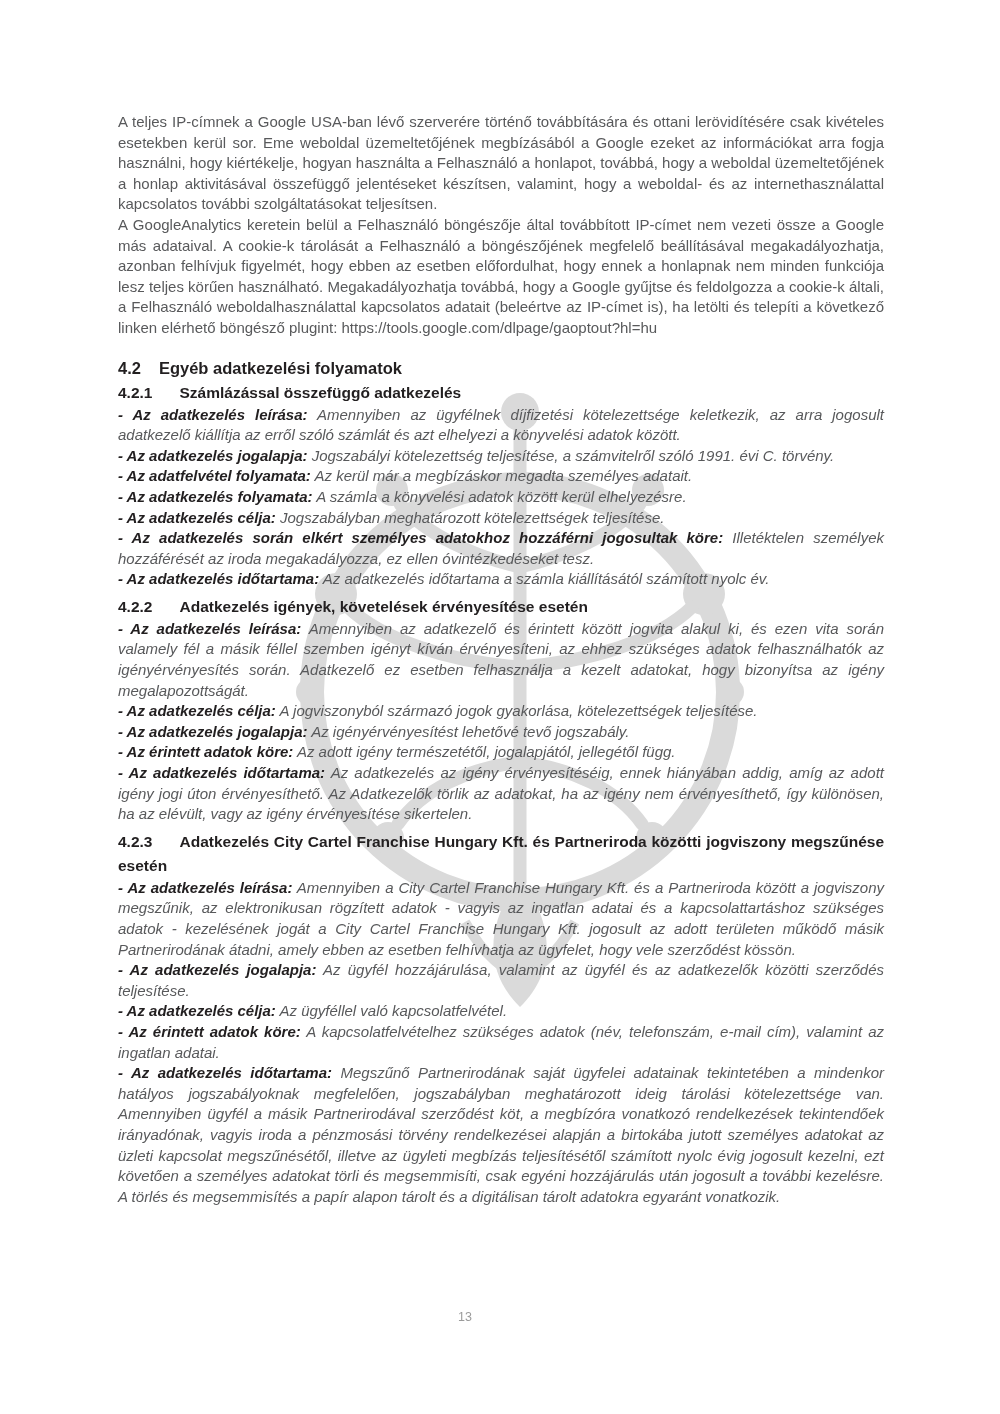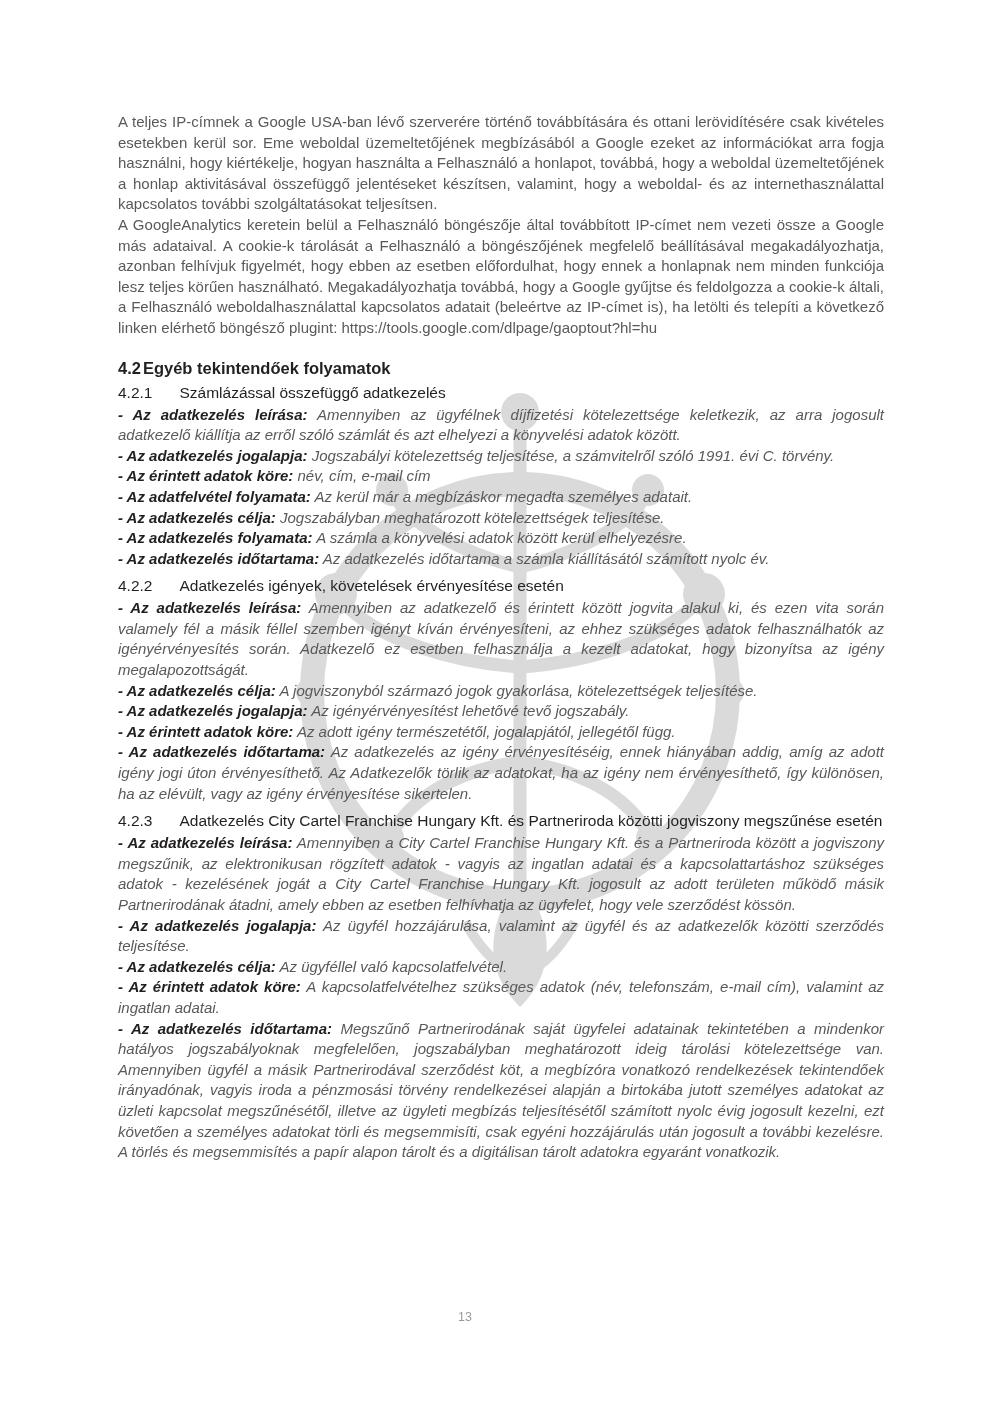--- a/index.html
+++ b/index.html
@@ -33,26 +33,26 @@
   }
   .para { margin: 0; }
   .h2 {
     margin: 17px 0 0 0;
     font-size: 16.5px;
     line-height: 25px;
     font-weight: bold;
     color: #221f20;
     text-align: left;
   }
-  .h2 .num { margin-right: 2px; }
+  .h2 .num { margin-right: 18px; }
   .h3 {
     margin: 0;
     font-size: 15.5px;
     line-height: 24px;
-    font-weight: normal;
+    font-weight: bold;
     color: #221f20;
     text-align: left;
   }
   .h3.justified { text-align: justify; }
   .h3 .num { margin-right: 27px; }
   .subsection + .subsection { margin-top: 5px; }
   .item { margin: 0; font-style: italic; }
   .lbl { font-weight: bold; color: #221f20; }
   .pageno {
     position: absolute;
@@ -96,30 +96,30 @@
     </g>
     <path fill="#dadada" d="M250 645 C 206 602, 224 548, 250 518 C 276 548, 294 602, 250 645 Z"></path>
     <path fill="none" stroke="#dadada" stroke-width="10" d="M195 560 C 215 595, 235 610, 250 612 C 265 610, 285 595, 305 560"></path>
   </svg>
 
   <div class="content">
 
     <p class="para">A teljes IP-címnek a Google USA-ban lévő szerverére történő továbbítására és ottani lerövidítésére csak kivételes esetekben kerül sor. Eme weboldal üzemeltetőjének megbízásából a Google ezeket az információkat arra fogja használni, hogy kiértékelje, hogyan használta a Felhasználó a honlapot, továbbá, hogy a weboldal üzemeltetőjének a honlap aktivitásával összefüggő jelentéseket készítsen, valamint, hogy a weboldal- és az internethasználattal kapcsolatos további szolgáltatásokat teljesítsen.</p>
     <p class="para">A GoogleAnalytics keretein belül a Felhasználó böngészője által továbbított IP-címet nem vezeti össze a Google más adataival. A cookie-k tárolását a Felhasználó a böngészőjének megfelelő beállításával megakadályozhatja, azonban felhívjuk figyelmét, hogy ebben az esetben előfordulhat, hogy ennek a honlapnak nem minden funkciója lesz teljes körűen használható. Megakadályozhatja továbbá, hogy a Google gyűjtse és feldolgozza a cookie-k általi, a Felhasználó weboldalhasználattal kapcsolatos adatait (beleértve az IP-címet is), ha letölti és telepíti a következő linken elérhető böngésző plugint: https://tools.google.com/dlpage/gaoptout?hl=hu</p>
 
-    <h2 class="h2"><span class="num">4.2</span><span>Egyéb tekintendőek folyamatok</span></h2>
+    <h2 class="h2"><span class="num">4.2</span><span>Egyéb adatkezelési folyamatok</span></h2>
 
     <div class="subsection">
       <h3 class="h3"><span class="num">4.2.1</span><span>Számlázással összefüggő adatkezelés</span></h3>
       <p class="item"><span class="lbl">- Az adatkezelés leírása:</span> <span>Amennyiben az ügyfélnek díjfizetési kötelezettsége keletkezik, az arra jogosult adatkezelő kiállítja az erről szóló számlát és azt elhelyezi a könyvelési adatok között.</span></p>
       <p class="item"><span class="lbl">- Az adatkezelés jogalapja:</span> <span>Jogszabályi kötelezettség teljesítése, a számvitelről szóló 1991. évi C. törvény.</span></p>
-      <p class="item"><span class="lbl">- Az érintett adatok köre:</span> <span>név, cím, e-mail cím</span></p>
       <p class="item"><span class="lbl">- Az adatfelvétel folyamata:</span> <span>Az kerül már a megbízáskor megadta személyes adatait.</span></p>
+      <p class="item"><span class="lbl">- Az adatkezelés folyamata:</span> <span>A számla a könyvelési adatok között kerül elhelyezésre.</span></p>
       <p class="item"><span class="lbl">- Az adatkezelés célja:</span> <span>Jogszabályban meghatározott kötelezettségek teljesítése.</span></p>
-      <p class="item"><span class="lbl">- Az adatkezelés folyamata:</span> <span>A számla a könyvelési adatok között kerül elhelyezésre.</span></p>
+      <p class="item"><span class="lbl">- Az adatkezelés során elkért személyes adatokhoz hozzáférni jogosultak köre:</span> <span>Illetéktelen személyek hozzáférését az iroda megakadályozza, ez ellen óvintézkedéseket tesz.</span></p>
       <p class="item"><span class="lbl">- Az adatkezelés időtartama:</span> <span>Az adatkezelés időtartama a számla kiállításától számított nyolc év.</span></p>
     </div>
 
     <div class="subsection">
       <h3 class="h3"><span class="num">4.2.2</span><span>Adatkezelés igények, követelések érvényesítése esetén</span></h3>
       <p class="item"><span class="lbl">- Az adatkezelés leírása:</span> <span>Amennyiben az adatkezelő és érintett között jogvita alakul ki, és ezen vita során valamely fél a másik féllel szemben igényt kíván érvényesíteni, az ehhez szükséges adatok felhasználhatók az igényérvényesítés során. Adatkezelő ez esetben felhasználja a kezelt adatokat, hogy bizonyítsa az igény megalapozottságát.</span></p>
       <p class="item"><span class="lbl">- Az adatkezelés célja:</span> <span>A jogviszonyból származó jogok gyakorlása, kötelezettségek teljesítése.</span></p>
       <p class="item"><span class="lbl">- Az adatkezelés jogalapja:</span> <span>Az igényérvényesítést lehetővé tevő jogszabály.</span></p>
       <p class="item"><span class="lbl">- Az érintett adatok köre:</span> <span>Az adott igény természetétől, jogalapjától, jellegétől függ.</span></p>
       <p class="item"><span class="lbl">- Az adatkezelés időtartama:</span> <span>Az adatkezelés az igény érvényesítéséig, ennek hiányában addig, amíg az adott igény jogi úton érvényesíthető. Az Adatkezelők törlik az adatokat, ha az igény nem érvényesíthető, így különösen, ha az elévült, vagy az igény érvényesítése sikertelen.</span></p>

